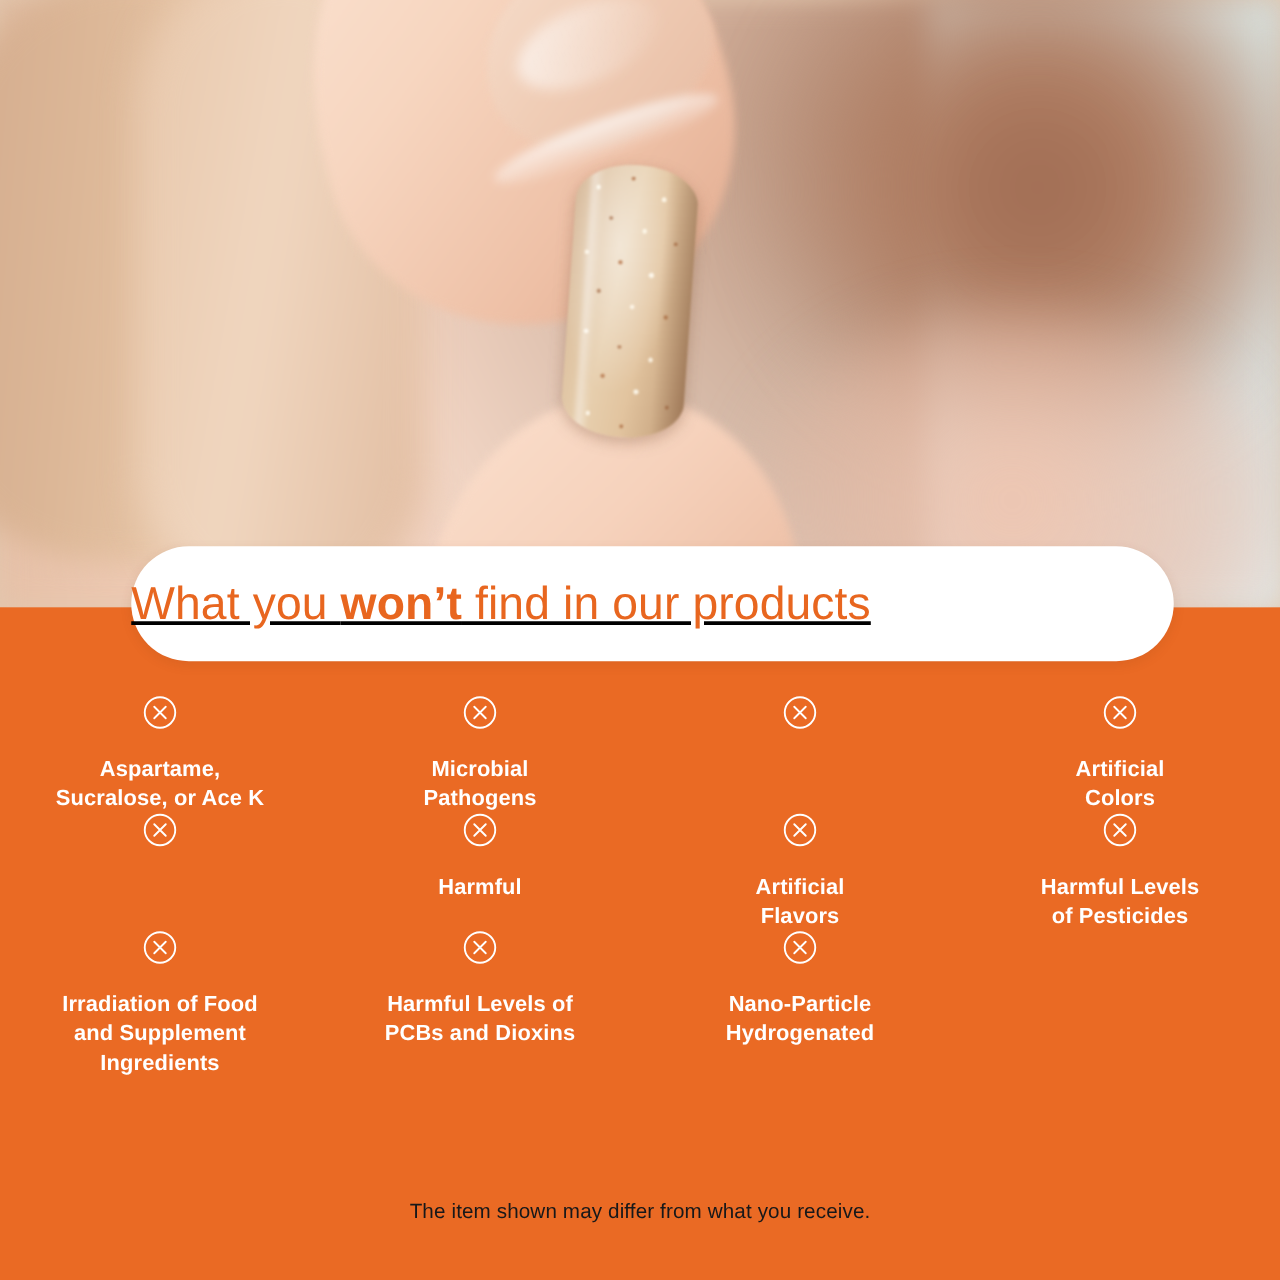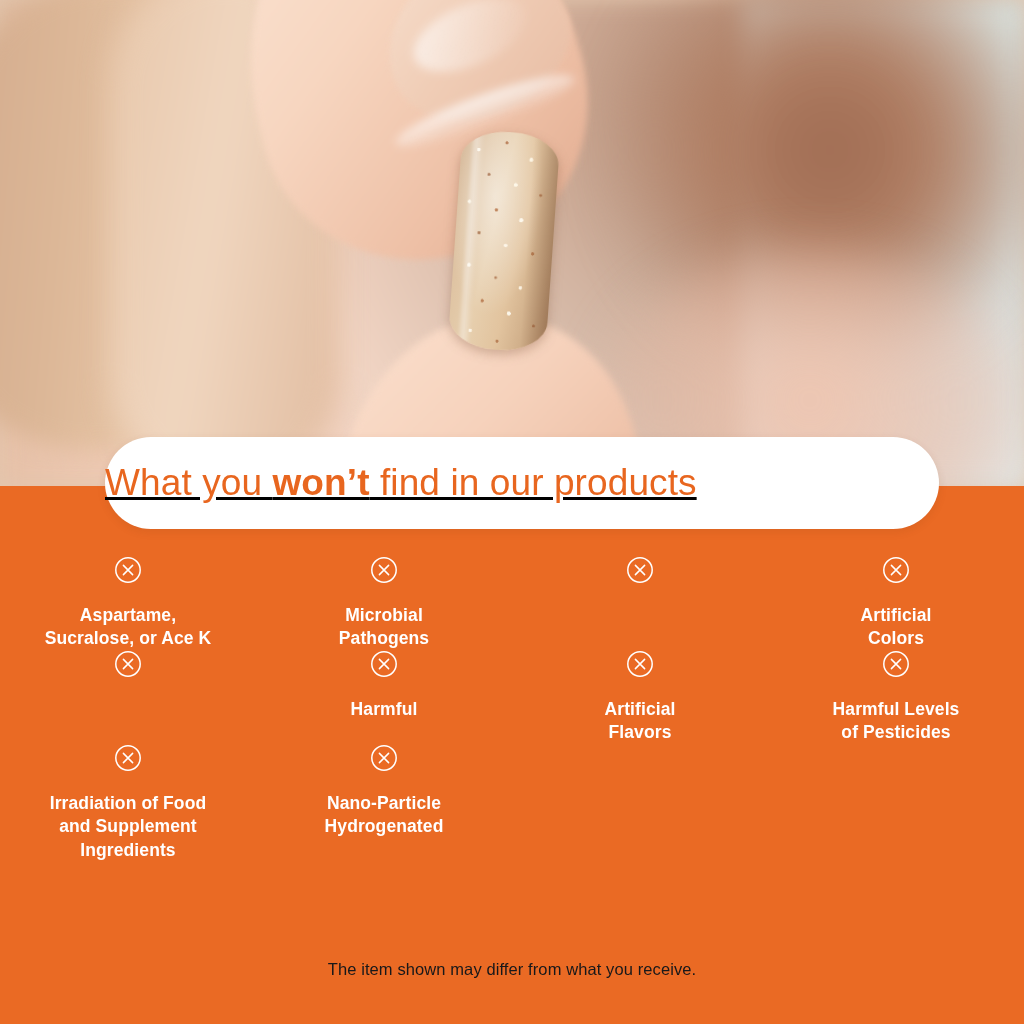--- a/index.html
+++ b/index.html
@@ -361,19 +361,29 @@
 and Supplement
 Ingredients</span>
   </div>
   <div class="cell row-3">
     <span class="ico">
       <svg viewBox="0 0 28 28" width="28" height="28">
           <circle cx="14" cy="14" r="12.2" fill="none" stroke="#fff" stroke-width="1.5"></circle>
           <path d="M9.4 9.4 L18.6 18.6 M18.6 9.4 L9.4 18.6" stroke="#fff" stroke-width="1.5" stroke-linecap="round"></path>
         </svg>
     </span>
+    <span class="cell-label">Harmful Levels of
+PCBs and Dioxins</span>
+  </div>
+  <div class="cell row-3">
+    <span class="ico">
+      <svg viewBox="0 0 28 28" width="28" height="28">
+          <circle cx="14" cy="14" r="12.2" fill="none" stroke="#fff" stroke-width="1.5"></circle>
+          <path d="M9.4 9.4 L18.6 18.6 M18.6 9.4 L9.4 18.6" stroke="#fff" stroke-width="1.5" stroke-linecap="round"></path>
+        </svg>
+    </span>
     <span class="cell-label">Nano-Particle
 Hydrogenated</span>
   </div>
 
 </div>
 
 <div class="disclaimer">The item shown may differ from what you receive.</div>
 
 </body></html>

